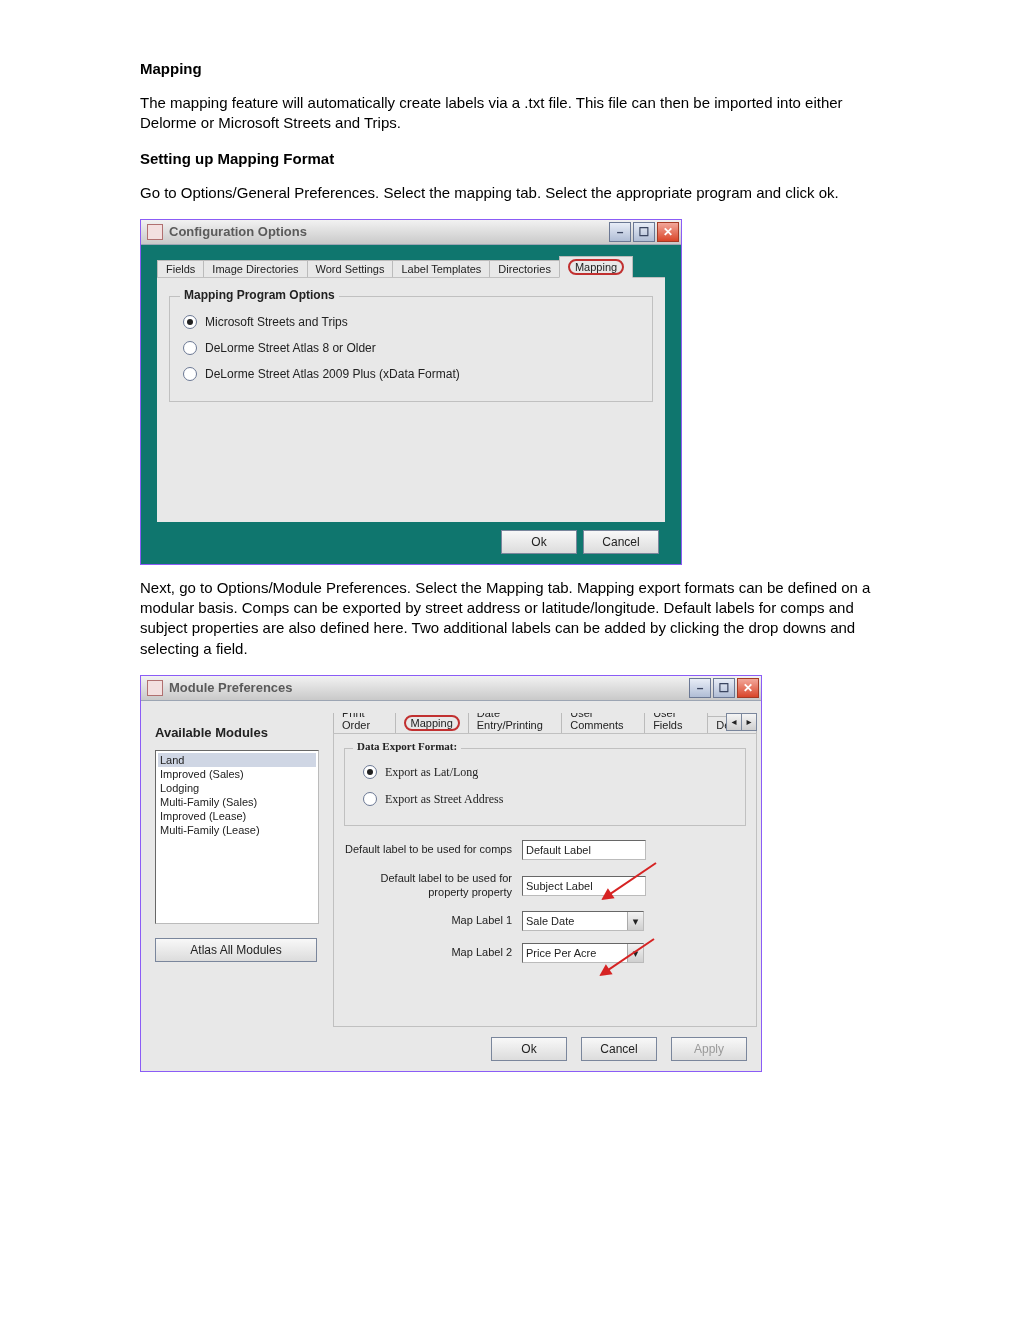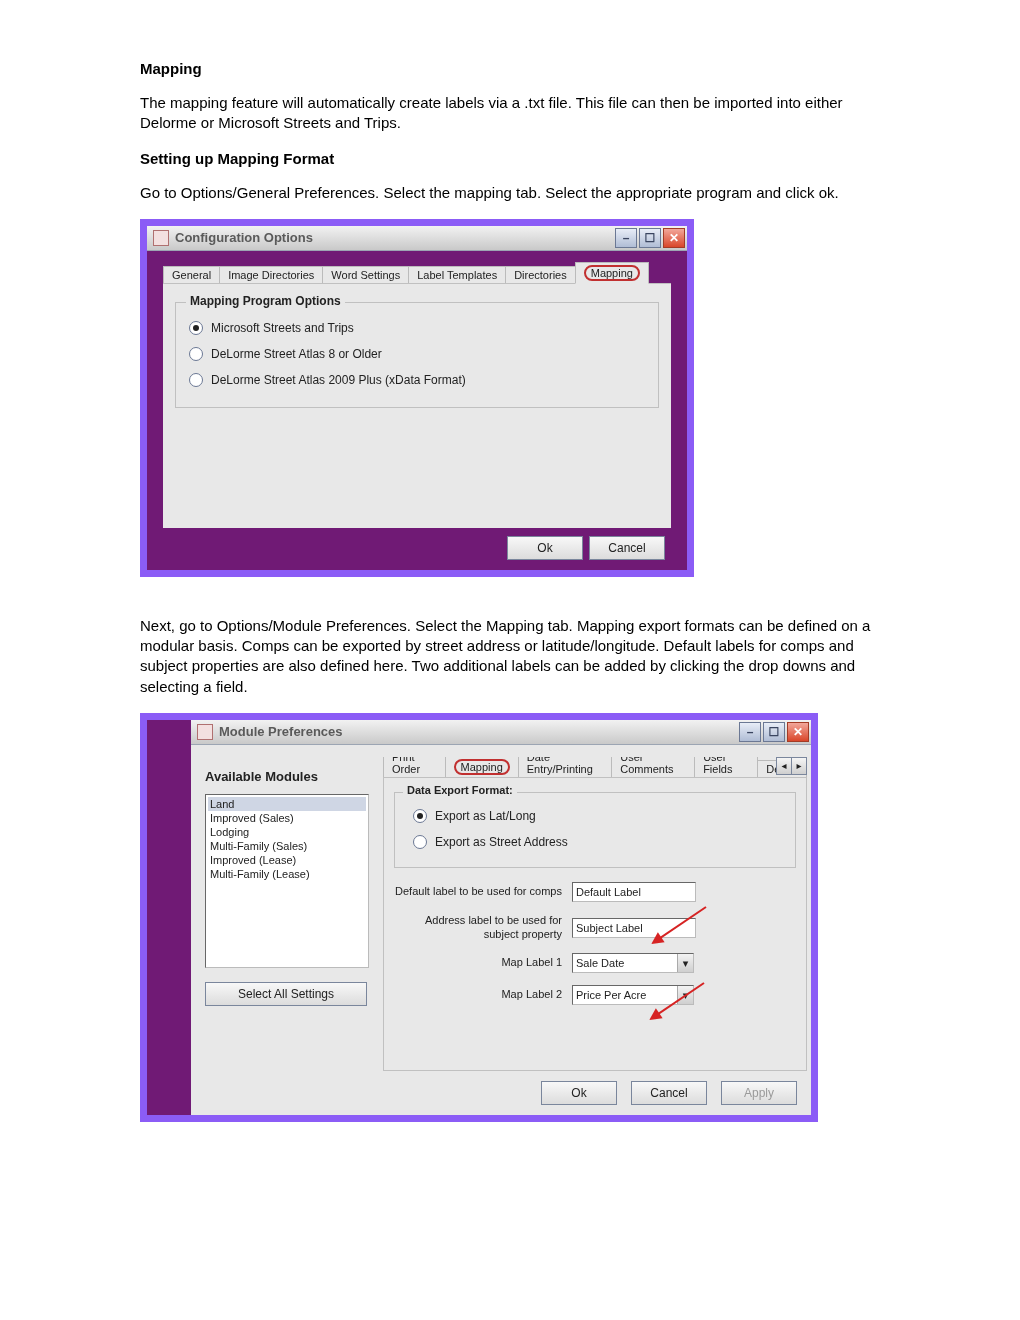--- a/index.html
+++ b/index.html
@@ -25,23 +25,23 @@
     margin: 0 0 16px 0;
   }
   .h2 {
     font-weight: bold;
     font-size: 15px;
     margin: 8px 0 16px 0;
   }
 
   
   .win {
-    border: 7px solid #8b5cf6;
-    background: #701a75;
-    margin-bottom: 39px;
+    border: 1px solid #8b5cf6;
+    background: #0f766e;
+    margin-bottom: 13px;
     font-family: Tahoma, Arial, sans-serif;
     color: #222;
   }
   .win1 { width: 540px; }
   .titlebar {
     height: 24px;
     background: linear-gradient(to bottom, #f2f2f2, #c9c9c9);
     border-bottom: 1px solid #9ca5b3;
     display: flex;
     align-items: center;
@@ -153,21 +153,21 @@
     width: 74px;
     height: 22px;
     font-size: 12px;
     background: linear-gradient(to bottom, #f8f8f8, #dcdcdc);
     border: 1px solid #7a869c;
     display: flex; align-items: center; justify-content: center;
   }
   .btn.disabled { color: #9a9a9a; }
 
   
-  .win2 { width: 620px; padding-left: 44px; }
+  .win2 { width: 620px; }
   .winbody2 {
     background: #e8e8e8;
     padding: 0;
   }
   .mp-top {
     display: flex;
     align-items: flex-start;
     padding: 12px 4px 0 0;
   }
   .mp-left {
@@ -232,20 +232,21 @@
     background: #e8e8e8;
     padding: 14px 10px 20px 10px;
     min-height: 258px;
     position: relative;
   }
   .group2 {
     border: 1px solid #c0c0c0;
     padding: 10px 12px 12px 12px;
     position: relative;
     margin-bottom: 14px;
+    font-family: Liberation Serif, serif;
   }
   .group2 .legend2 {
     position: absolute;
     top: -9px; left: 8px;
     background: #e8e8e8;
     padding: 0 4px;
     font-size: 11px;
     font-weight: bold;
   }
   .formrow {
@@ -334,21 +335,21 @@
     <div class="titlebar">
       <div class="appicon"></div>
       <span>Configuration Options</span>
       <div class="spacer"></div>
       <div class="winbtn">–</div>
       <div class="winbtn">☐</div>
       <div class="winbtn close">✕</div>
     </div>
     <div class="winbody1">
       <div class="tabrow">
-        <div class="tab first">General</div>
+        <div class="tab first">Fields</div>
         <div class="tab">Image Directories</div>
         <div class="tab">Word Settings</div>
         <div class="tab">Label Templates</div>
         <div class="tab">Directories</div>
         <div class="tab active">
           <span class="circle">Mapping</span>
         </div>
       </div>
       <div class="tabcontent1">
         <div class="group">
@@ -390,21 +391,21 @@
         <div class="mp-left">
           <div class="amtitle">Available Modules</div>
           <div class="modlist">
             <div class="mi sel">Land</div>
             <div class="mi">Improved (Sales)</div>
             <div class="mi">Lodging</div>
             <div class="mi">Multi-Family (Sales)</div>
             <div class="mi">Improved (Lease)</div>
             <div class="mi">Multi-Family (Lease)</div>
           </div>
-          <div class="btn selallbtn">Select All Settings</div>
+          <div class="btn selallbtn">Atlas All Modules</div>
         </div>
         <div class="mp-right">
           <div class="tabrow2">
             <div class="tab first">Print Order</div>
             <div class="tab active">
               <span class="circle">Mapping</span>
             </div>
             <div class="tab">Date Entry/Printing</div>
             <div class="tab">User Comments</div>
             <div class="tab">User Fields</div>
@@ -425,21 +426,21 @@
                 <span class="radio"></span>
                 <span>Export as Street Address</span>
               </div>
             </div>
 
             <div class="formrow">
               <div class="flabel">Default label to be used for comps</div>
               <div class="tinput">Default Label</div>
             </div>
             <div class="formrow">
-              <div class="flabel">Address label to be used for subject property</div>
+              <div class="flabel">Default label to be used for property property</div>
               <div class="tinput">Subject Label</div>
             </div>
             <div class="formrow">
               <div class="flabel">Map Label 1</div>
               <div class="combo">
                 <div class="cval">Sale Date</div>
                 <div class="cbtn">▾</div>
               </div>
             </div>
             <div class="formrow" style="margin-bottom:0;">

